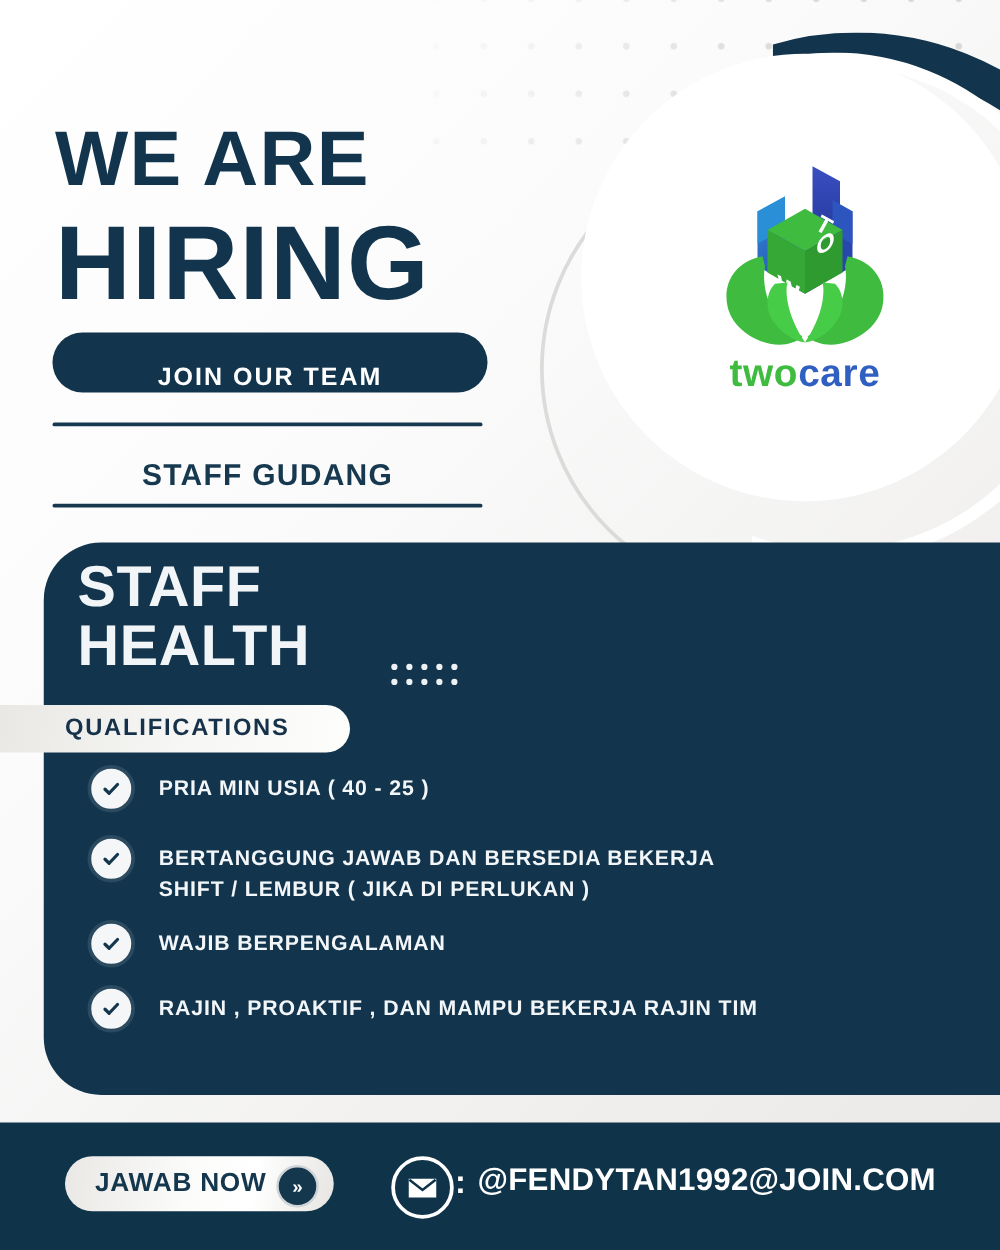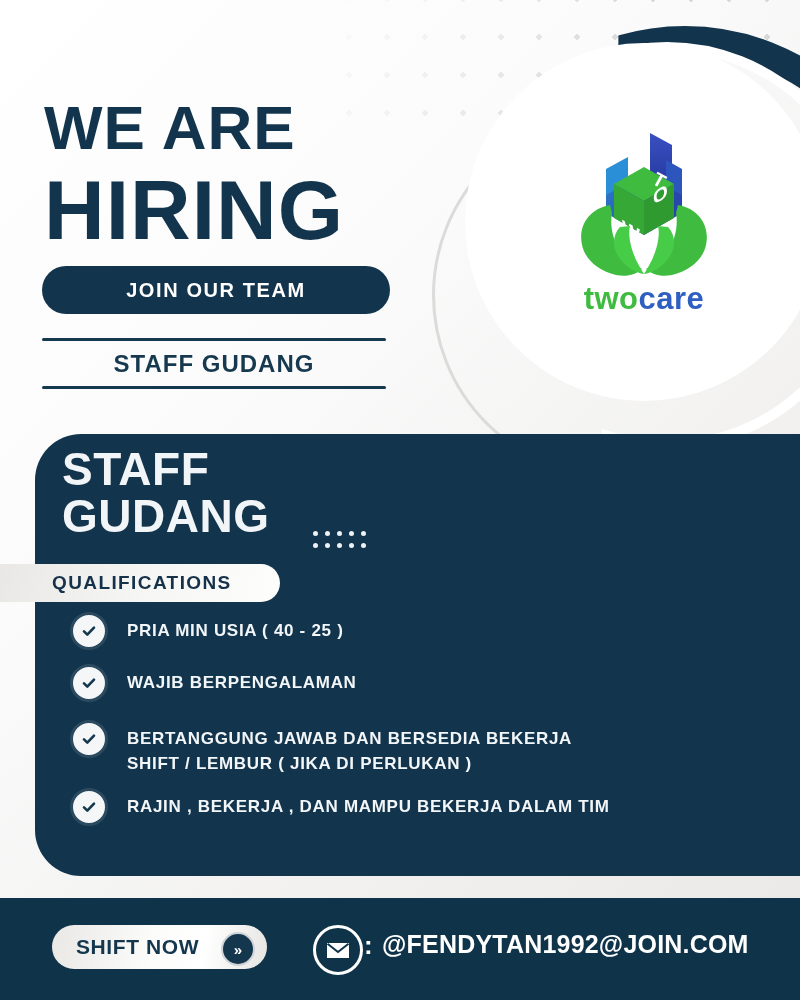--- a/index.html
+++ b/index.html
@@ -68,31 +68,31 @@
     font-size:62px;font-weight:700;color:#12354d;letter-spacing:1px;line-height:1;
   }
   .hiring{
     position:absolute;left:44px;top:168px;
     font-size:84px;font-weight:700;color:#12354d;letter-spacing:1px;line-height:1;
   }
 
   .join-pill{
     position:absolute;left:42px;top:266px;width:348px;height:48px;
     background:#12354d;border-radius:24px;
-    display:flex;align-items:center;justify-content:center;
+    display:flex;align-items:flex-end;justify-content:center;
   }
   .join-pill span{
     color:#ffffff;font-size:20px;font-weight:700;letter-spacing:1.6px;
   }
 
   .role-block{position:absolute;left:42px;top:338px;width:344px;}
   .rule{height:3px;background:#17394f;border-radius:2px;}
   .role-block .role-text{
     text-align:center;font-size:24px;font-weight:700;color:#17394f;
-    letter-spacing:1px;padding:9px 0 8px;
+    letter-spacing:1px;padding:26px 0 8px;
   }
 
   
   .panel{
     position:absolute;left:35px;top:434px;width:765px;height:442px;
     background:#12354d;
     border-top-left-radius:46px;border-bottom-left-radius:46px;
   }
   .panel-title{
     position:absolute;left:62px;top:446px;width:330px;
@@ -229,21 +229,21 @@
   <div class="role-block">
     <div class="rule"></div>
     <div class="role-text">STAFF GUDANG</div>
     <div class="rule"></div>
   </div>
 
   <div class="panel"></div>
 
   <div class="panel-title">
     <div>STAFF</div>
-    <div>GUDANG</div>
+    <div>HEALTH</div>
   </div>
 
   <div class="dotgrid">
     <i></i>
       <i></i>
       <i></i>
       <i></i>
       <i></i>
       <i></i>
       <i></i>
@@ -260,56 +260,56 @@
 
     <div class="bullet">
       <span class="check">
         <svg width="16" height="16" viewBox="0 0 16 16">
           <path d="M3 8.4 L6.3 11.6 L13 4.6" stroke="#14374e" stroke-width="2.6" fill="none" stroke-linecap="round" stroke-linejoin="round"></path>
         </svg>
       </span>
       <span class="bullet-text">PRIA MIN USIA  ( 40 - 25 )</span>
     </div>
 
+    <div class="bullet tall" style="margin-top:22px;">
+      <span class="check">
+        <svg width="16" height="16" viewBox="0 0 16 16">
+          <path d="M3 8.4 L6.3 11.6 L13 4.6" stroke="#14374e" stroke-width="2.6" fill="none" stroke-linecap="round" stroke-linejoin="round"></path>
+        </svg>
+      </span>
+      <span class="bullet-text">
+        <span>BERTANGGUNG JAWAB DAN BERSEDIA BEKERJA</span><br>
+        <span>SHIFT / LEMBUR ( JIKA DI PERLUKAN )</span>
+      </span>
+    </div>
+
     <div class="bullet">
       <span class="check">
         <svg width="16" height="16" viewBox="0 0 16 16">
           <path d="M3 8.4 L6.3 11.6 L13 4.6" stroke="#14374e" stroke-width="2.6" fill="none" stroke-linecap="round" stroke-linejoin="round"></path>
         </svg>
       </span>
       <span class="bullet-text">WAJIB BERPENGALAMAN</span>
     </div>
 
-    <div class="bullet tall" style="margin-top:22px;">
-      <span class="check">
-        <svg width="16" height="16" viewBox="0 0 16 16">
-          <path d="M3 8.4 L6.3 11.6 L13 4.6" stroke="#14374e" stroke-width="2.6" fill="none" stroke-linecap="round" stroke-linejoin="round"></path>
-        </svg>
-      </span>
-      <span class="bullet-text">
-        <span>BERTANGGUNG JAWAB DAN BERSEDIA BEKERJA</span><br>
-        <span>SHIFT / LEMBUR ( JIKA DI PERLUKAN )</span>
-      </span>
-    </div>
-
     <div class="bullet" style="margin-top:14px;">
       <span class="check">
         <svg width="16" height="16" viewBox="0 0 16 16">
           <path d="M3 8.4 L6.3 11.6 L13 4.6" stroke="#14374e" stroke-width="2.6" fill="none" stroke-linecap="round" stroke-linejoin="round"></path>
         </svg>
       </span>
-      <span class="bullet-text">RAJIN  , BEKERJA , DAN MAMPU BEKERJA DALAM TIM</span>
+      <span class="bullet-text">RAJIN  , PROAKTIF , DAN MAMPU BEKERJA RAJIN TIM</span>
     </div>
 
   </div>
 
   <div class="footer"></div>
 
   <div class="apply">
-    <span class="label">SHIFT NOW</span>
+    <span class="label">JAWAB NOW</span>
     <span class="chev">»</span>
   </div>
 
   <div class="mail-icon">
     <svg width="24" height="17" viewBox="0 0 24 17">
       <rect x="1" y="1" width="22" height="15" fill="#ffffff"></rect>
       <path d="M1.5 1.8 L12 10 L22.5 1.8" stroke="#0f3349" stroke-width="2" fill="none"></path>
     </svg>
   </div>
   <div class="email-sep">:</div>

